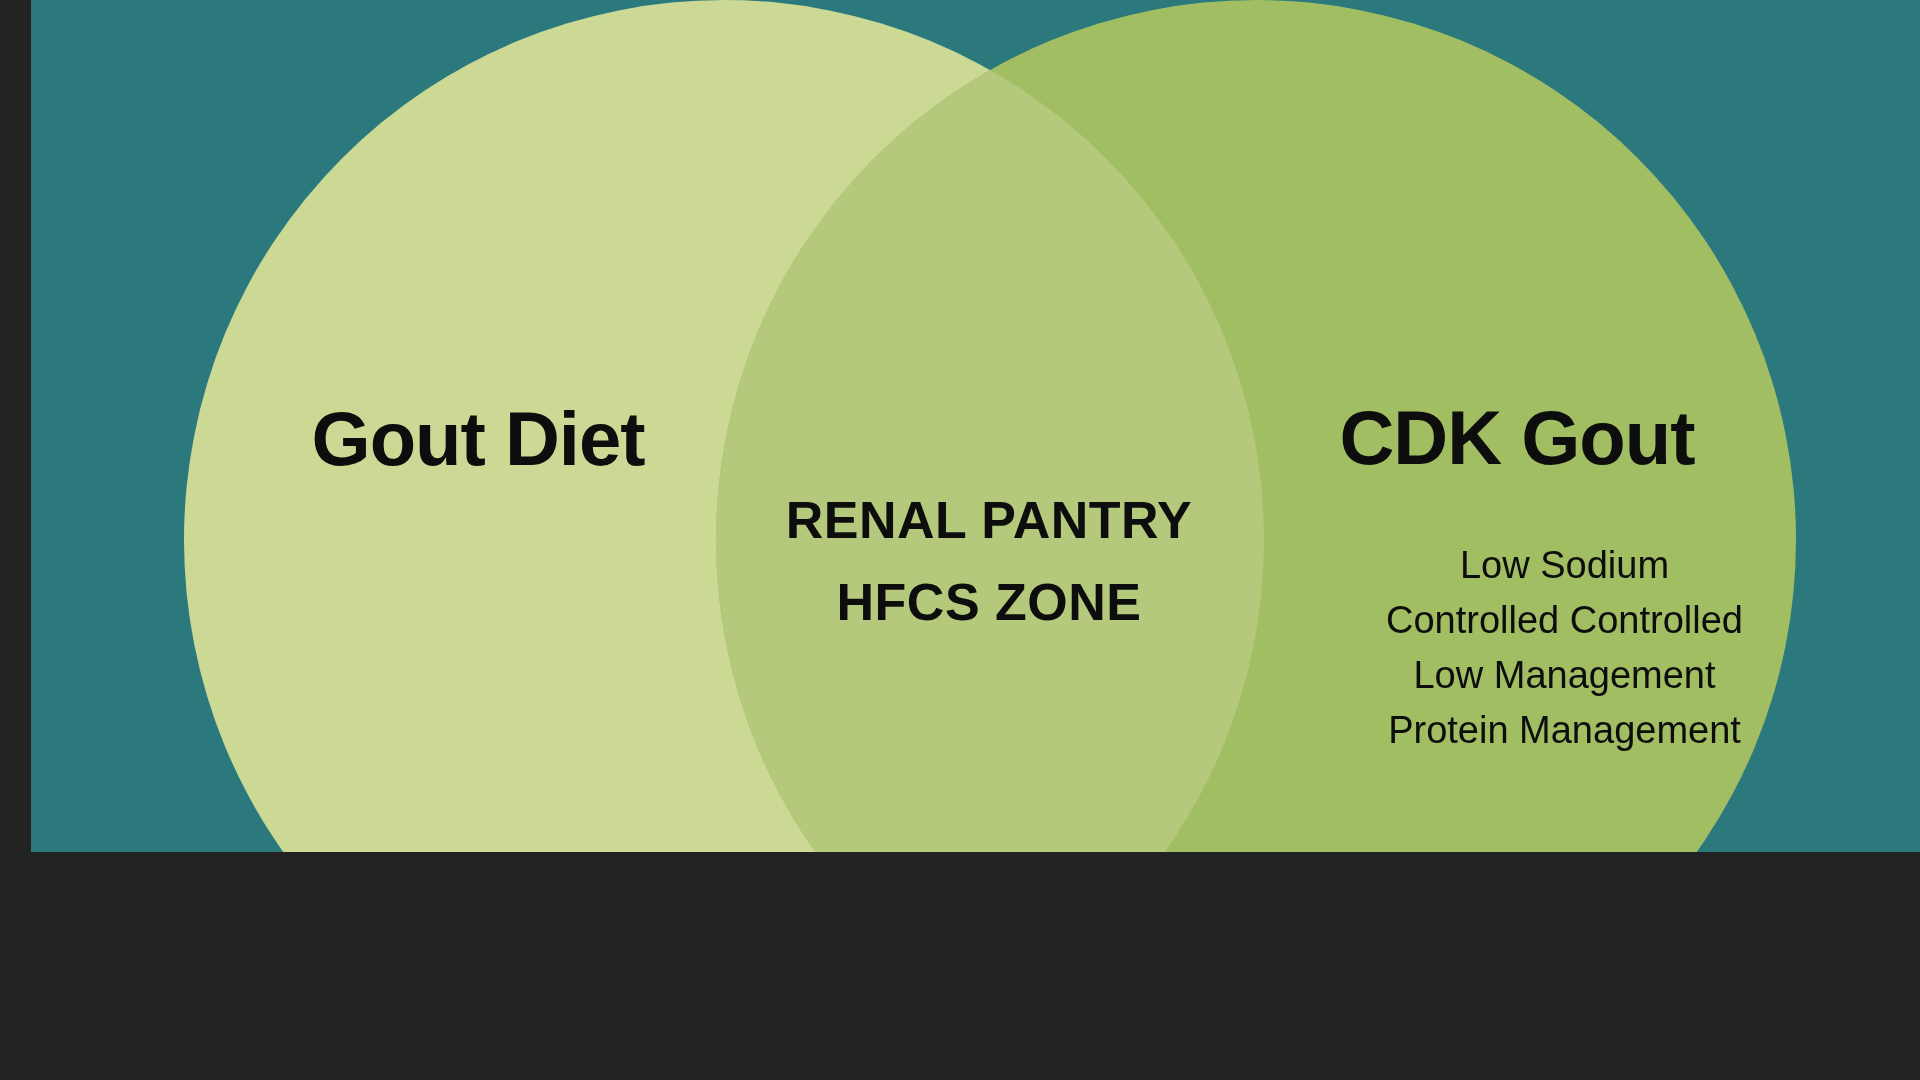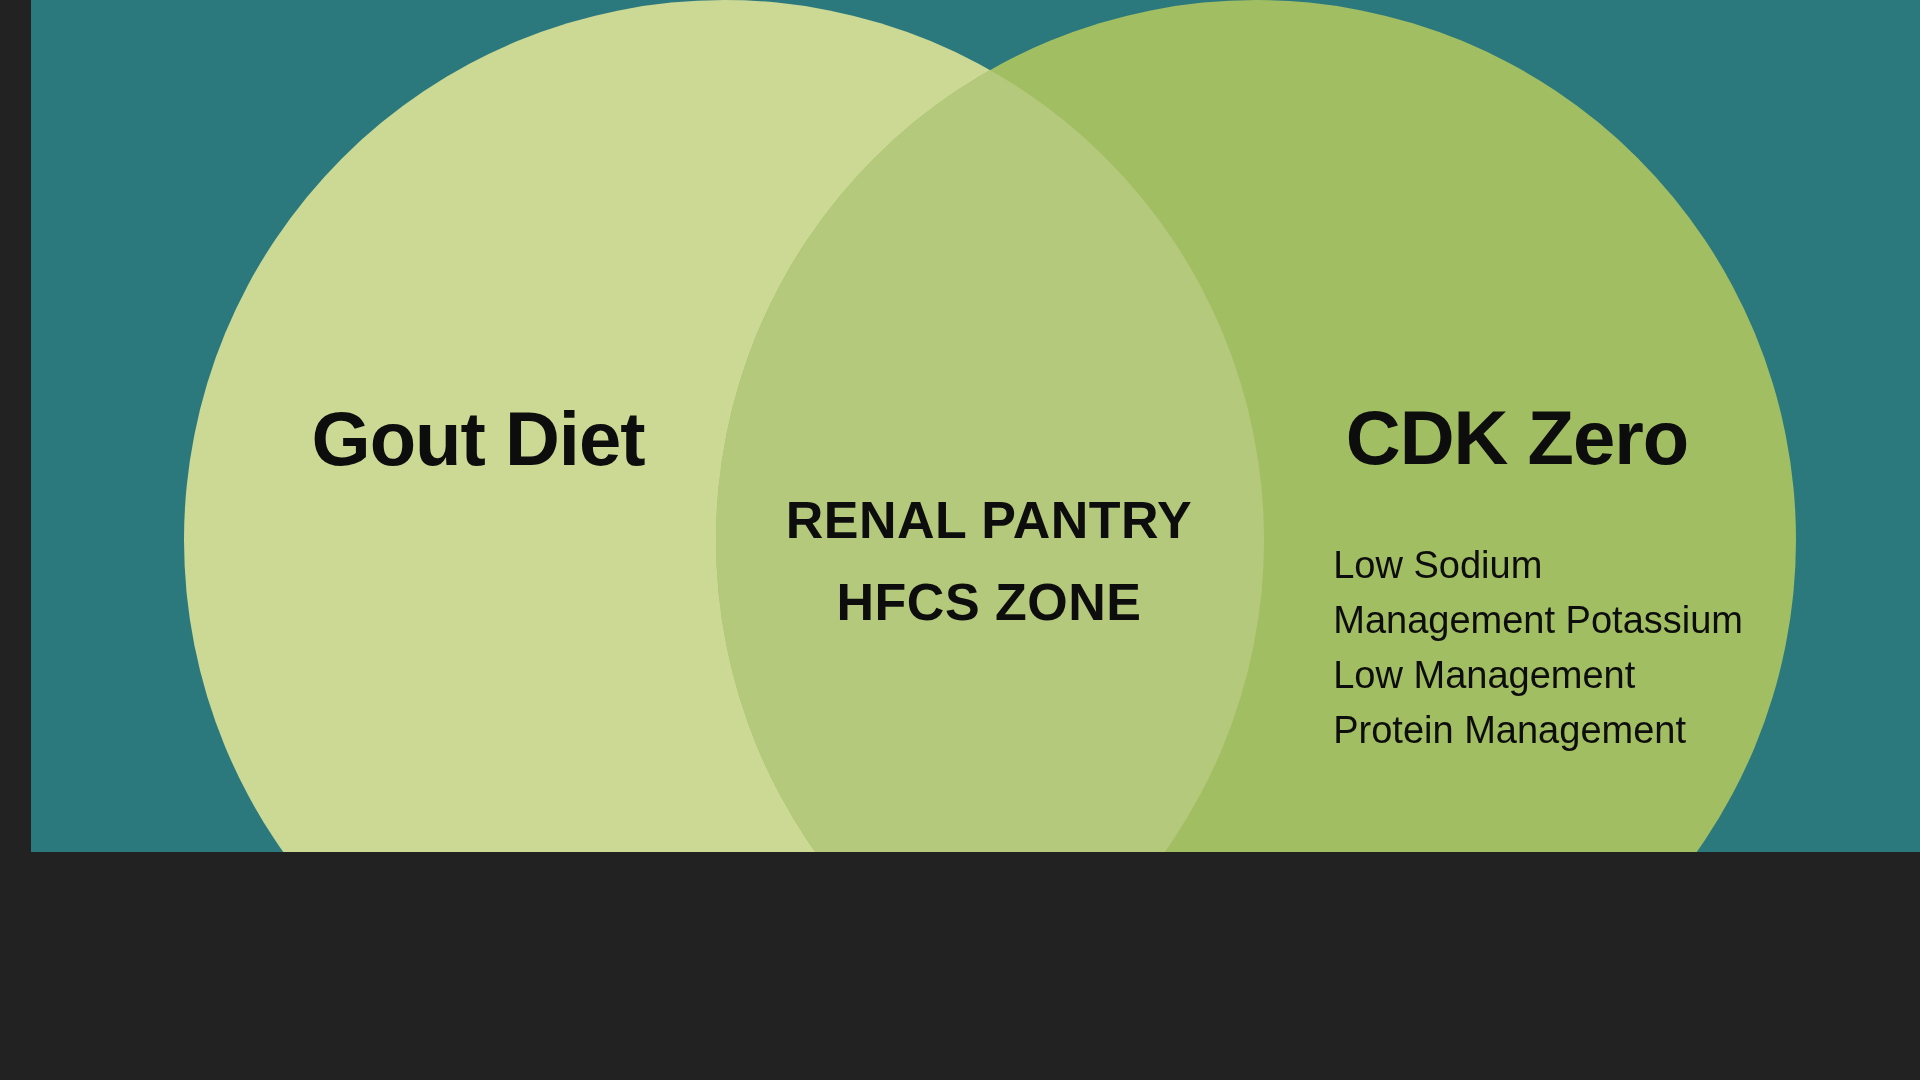--- a/index.html
+++ b/index.html
@@ -47,21 +47,21 @@
     line-height: 82px;
     letter-spacing: 0.5px;
   }
   .item-list {
     top: 538px;
     font-size: 38px;
     line-height: 55px;
     font-weight: normal;
   }
   .left-list  { left: 230px; text-align: left; }
-  .right-list { right: 208px; text-align: left; }
+  .right-list { right: 208px; text-align: center; }
 </style>
 </head>
 <body>
 
 <div class="canvas">
 
   <svg class="venn-svg" viewBox="0 0 1920 1080" aria-hidden="true">
     <defs>
       <clipPath id="clip-left-circle">
         <circle cx="693" cy="540" r="540"></circle>
@@ -70,28 +70,28 @@
     <rect x="0" y="0" width="1920" height="1080" fill="#2B797D"></rect>
     <circle cx="693" cy="540" r="540" fill="#CBD995"></circle>
     <circle cx="1225" cy="540" r="540" fill="#A2BE63"></circle>
     <g clip-path="url(#clip-left-circle)">
       <circle cx="1225" cy="540" r="540" fill="#B4C97B"></circle>
     </g>
   </svg>
 
   <div class="txt set-title left-title">Gout Diet</div>
 
-  <div class="txt set-title right-title">CDK Zero</div>
+  <div class="txt set-title right-title">CDK Gout</div>
 
   <div class="txt overlap-label">
     <div>RENAL PANTRY</div>
     <div>HFCS ZONE</div>
   </div>
 
 
   <div class="txt item-list right-list">
     <div>Low Sodium</div>
-    <div>Management Potassium</div>
+    <div>Controlled Controlled</div>
     <div>Low Management</div>
     <div>Protein Management</div>
   </div>
 
 </div>
 
 </body></html>

